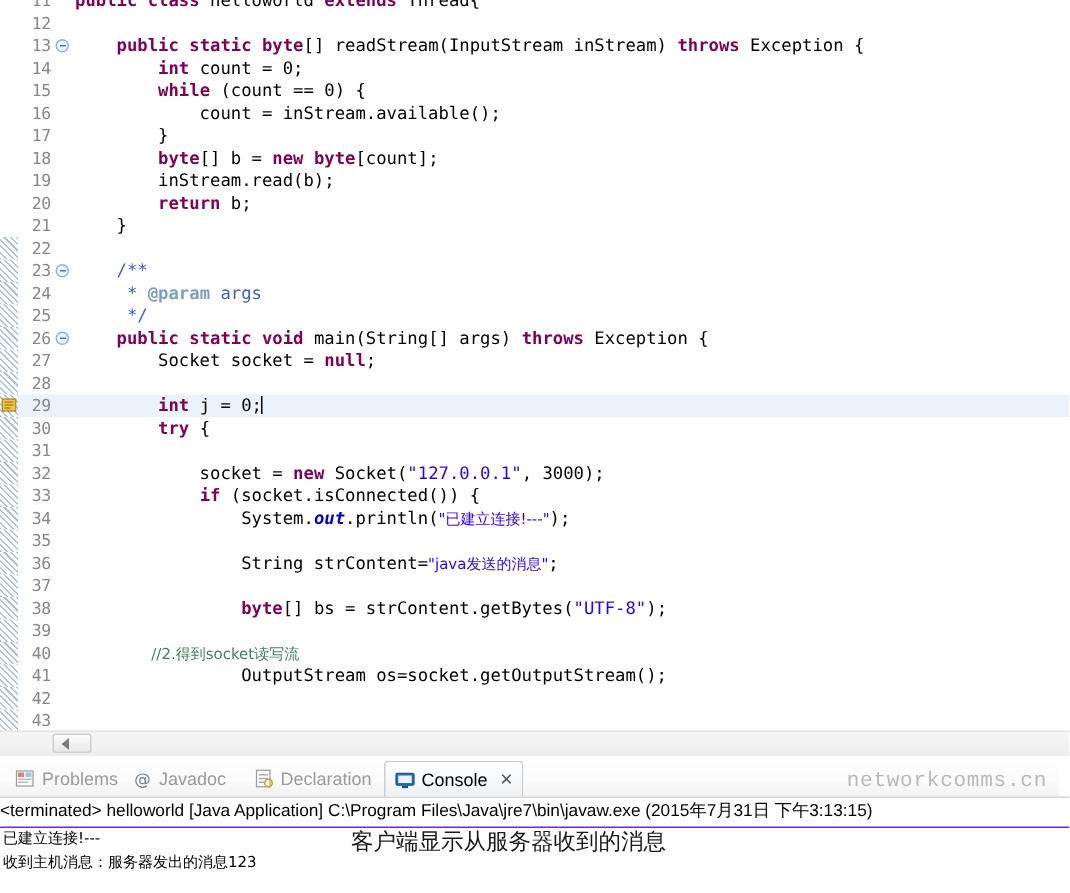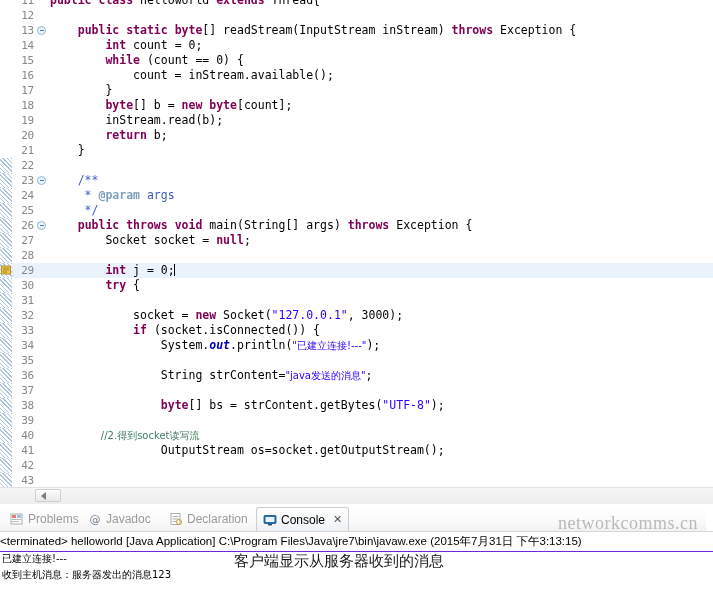--- a/index.html
+++ b/index.html
@@ -191,22 +191,22 @@
   .tab .close {
     font-size: 11px;
     color: #555;
     margin-left: 4px;
   }
 
   #watermark {
     position: absolute;
     right: 8px;
     top: 9px;
-    font-family: Liberation Serif, serif;
-    font-size: 18px;
+    font-family: Liberation Mono, monospace;
+    font-size: 14px;
     color: #b9b9b9;
     letter-spacing: 0.5px;
   }
 
   #console-head {
     position: absolute;
     left: 0; top: 28px;
     width: 713px; height: 19px;
     font-size: 11.5px;
     color: #000;
@@ -255,21 +255,21 @@
       <div class="row" style="position: absolute; left: 0px; top: 68px; width: 616px;"><div class="gutter-annot"></div><span class="lineno">16</span><span class="codetext"><span>            count = inStream.available();</span></span></div>
       <div class="row" style="position: absolute; left: 0px; top: 83px; width: 713px;"><div class="gutter-annot"></div><span class="lineno">17</span><span class="codetext"><span>        }</span></span></div>
       <div class="row" style="position: absolute; left: 0px; top: 98px; width: 713px;"><div class="gutter-annot"></div><span class="lineno">18</span><span class="codetext"><span>        </span><span class="kw">byte</span><span>[] b = </span><span class="kw">new byte</span><span>[count];</span></span></div>
       <div class="row" style="position: absolute; left: 0px; top: 113px; width: 713px;"><div class="gutter-annot"></div><span class="lineno">19</span><span class="codetext"><span>        inStream.read(b);</span></span></div>
       <div class="row" style="position: absolute; left: 0px; top: 128px; width: 713px;"><div class="gutter-annot"></div><span class="lineno">20</span><span class="codetext"><span>        </span><span class="kw">return </span><span>b;</span></span></div>
       <div class="row" style="position: absolute; left: 0px; top: 143px; width: 713px;"><div class="gutter-annot"></div><span class="lineno">21</span><span class="codetext"><span>    }</span></span></div>
       <div class="row" style="position: absolute; left: 0px; top: 158px; width: 713px;"><div class="gutter-annot stripe"></div><span class="lineno">22</span><span class="codetext"></span></div>
       <div class="row" style="position: absolute; left: 0px; top: 173px; width: 713px;"><div class="gutter-annot stripe"></div><span class="lineno">23</span><span class="fold"></span><span class="codetext"><span class="jdoc">    /**</span></span></div>
       <div class="row" style="position: absolute; left: 0px; top: 188px; width: 713px;"><div class="gutter-annot stripe"></div><span class="lineno">24</span><span class="codetext"><span class="jdoc">     * </span><span class="jdoc-tag">@param</span><span class="jdoc"> args</span></span></div>
       <div class="row" style="position: absolute; left: 0px; top: 203px; width: 713px;"><div class="gutter-annot stripe"></div><span class="lineno">25</span><span class="codetext"><span class="jdoc">     */</span></span></div>
-      <div class="row" style="position: absolute; left: 0px; top: 218px; width: 713px;"><div class="gutter-annot stripe"></div><span class="lineno">26</span><span class="fold"></span><span class="codetext"><span>    </span><span class="kw">public throws void </span><span>main(String[] args) </span><span class="kw">throws </span><span>Exception {</span></span></div>
+      <div class="row" style="position: absolute; left: 0px; top: 218px; width: 713px;"><div class="gutter-annot stripe"></div><span class="lineno">26</span><span class="fold"></span><span class="codetext"><span>    </span><span class="kw">public static void </span><span>main(String[] args) </span><span class="kw">throws </span><span>Exception {</span></span></div>
       <div class="row" style="position: absolute; left: 0px; top: 233px; width: 713px;"><div class="gutter-annot stripe"></div><span class="lineno">27</span><span class="codetext"><span>        Socket socket = </span><span class="kw">null</span><span>;</span></span></div>
       <div class="row" style="position: absolute; left: 0px; top: 248px; width: 713px;"><div class="gutter-annot stripe"></div><span class="lineno">28</span><span class="codetext"></span></div>
       <div class="row hl" style="position: absolute; left: 0px; top: 263px; width: 713px;"><div class="gutter-annot stripe"></div><div class="bp-icon"><svg width="12" height="12" viewBox="0 0 12 12">
             <rect x="1.5" y="2" width="9" height="8" fill="#f3c34a" stroke="#a8811f" stroke-width="0.8"></rect>
             <path d="M3 4 L9 4 M3 6 L9 6 M3 8 L7 8" stroke="#8a6a12" stroke-width="0.7"></path>
           </svg></div><span class="lineno">29</span><span class="codetext"><span>        </span><span class="kw">int </span><span>j = 0;</span><span class="caret"></span></span></div>
       <div class="row" style="position: absolute; left: 0px; top: 278px; width: 713px;"><div class="gutter-annot stripe"></div><span class="lineno">30</span><span class="codetext"><span>        </span><span class="kw">try </span><span>{</span></span></div>
       <div class="row" style="position: absolute; left: 0px; top: 293px; width: 713px;"><div class="gutter-annot stripe"></div><span class="lineno">31</span><span class="codetext"></span></div>
       <div class="row" style="position: absolute; left: 0px; top: 308px; width: 713px;"><div class="gutter-annot stripe"></div><span class="lineno">32</span><span class="codetext"><span>            socket = </span><span class="kw">new </span><span>Socket(</span><span class="str">"127.0.0.1"</span><span>, 3000);</span></span></div>
       <div class="row" style="position: absolute; left: 0px; top: 323px; width: 713px;"><div class="gutter-annot stripe"></div><span class="lineno">33</span><span class="codetext"><span>            </span><span class="kw">if </span><span>(socket.isConnected()) {</span></span></div>

